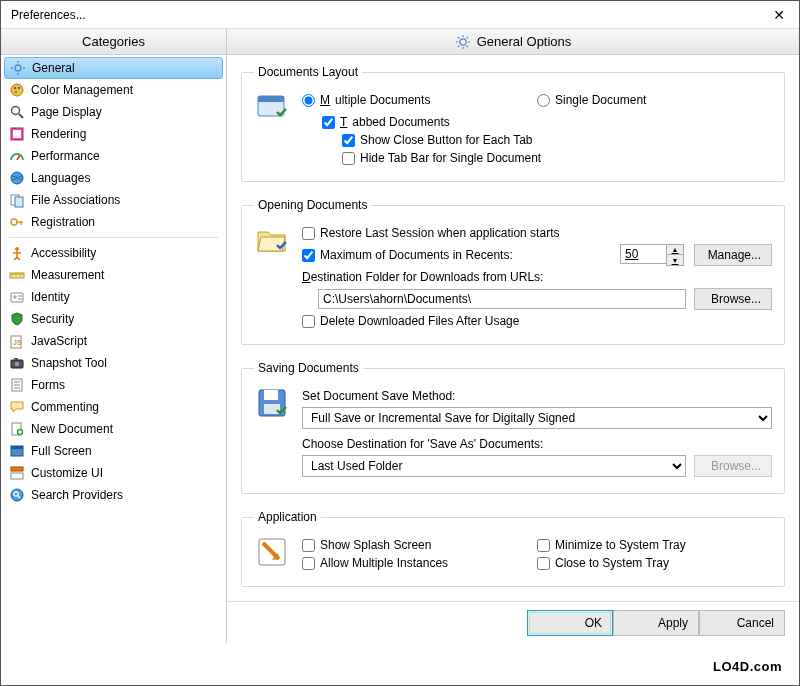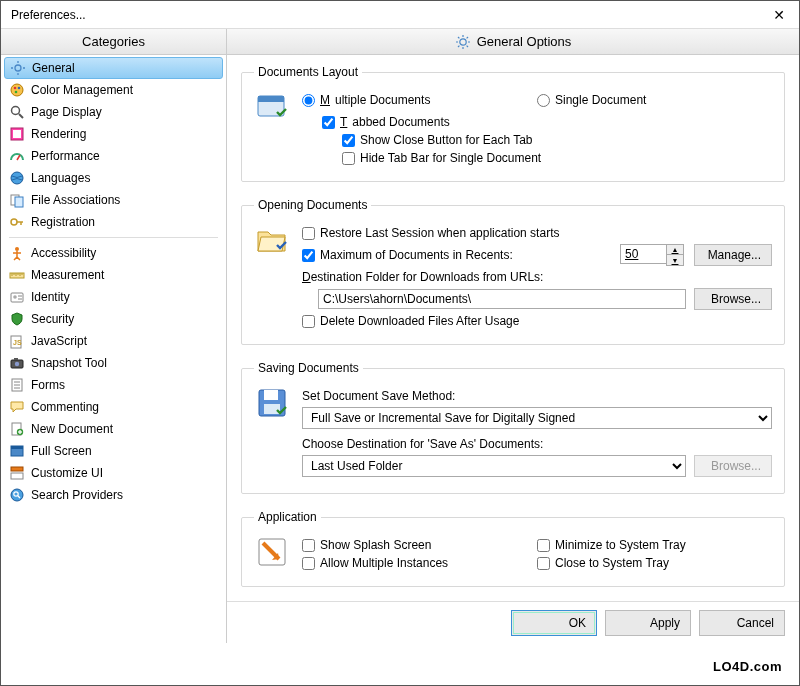--- a/index.html
+++ b/index.html
@@ -121,21 +121,20 @@
 .spin-btns { display:flex; flex-direction:column; border:1px solid #aaa; }
 .spin-btns button { width:16px; height:10px; font-size:7px; line-height:7px; padding:0; border:none; background:#eee; cursor:default; }
 .spin-btns button:first-child { border-bottom:1px solid #aaa; }
 .two-col { display:flex; }
 .two-col > div { flex:1; }
 .bottom-bar {
   height: 42px;
   display:flex;
   align-items:center;
   justify-content:flex-end;
-  gap: 8px;
   padding: 0 14px;
   border-top: 1px solid #ddd;
   background: #fff;
 }
 .bottom-bar .btn { min-width: 86px; padding: 5px 10px; }
 .btn.primary { border: 1px solid #3a8fd6; outline: 1px solid #9ec; outline-offset:-3px; }
 .watermark {
   position:absolute;
   right:18px; bottom:12px;
   color:#000000; font-size:13px; font-weight:bold;

